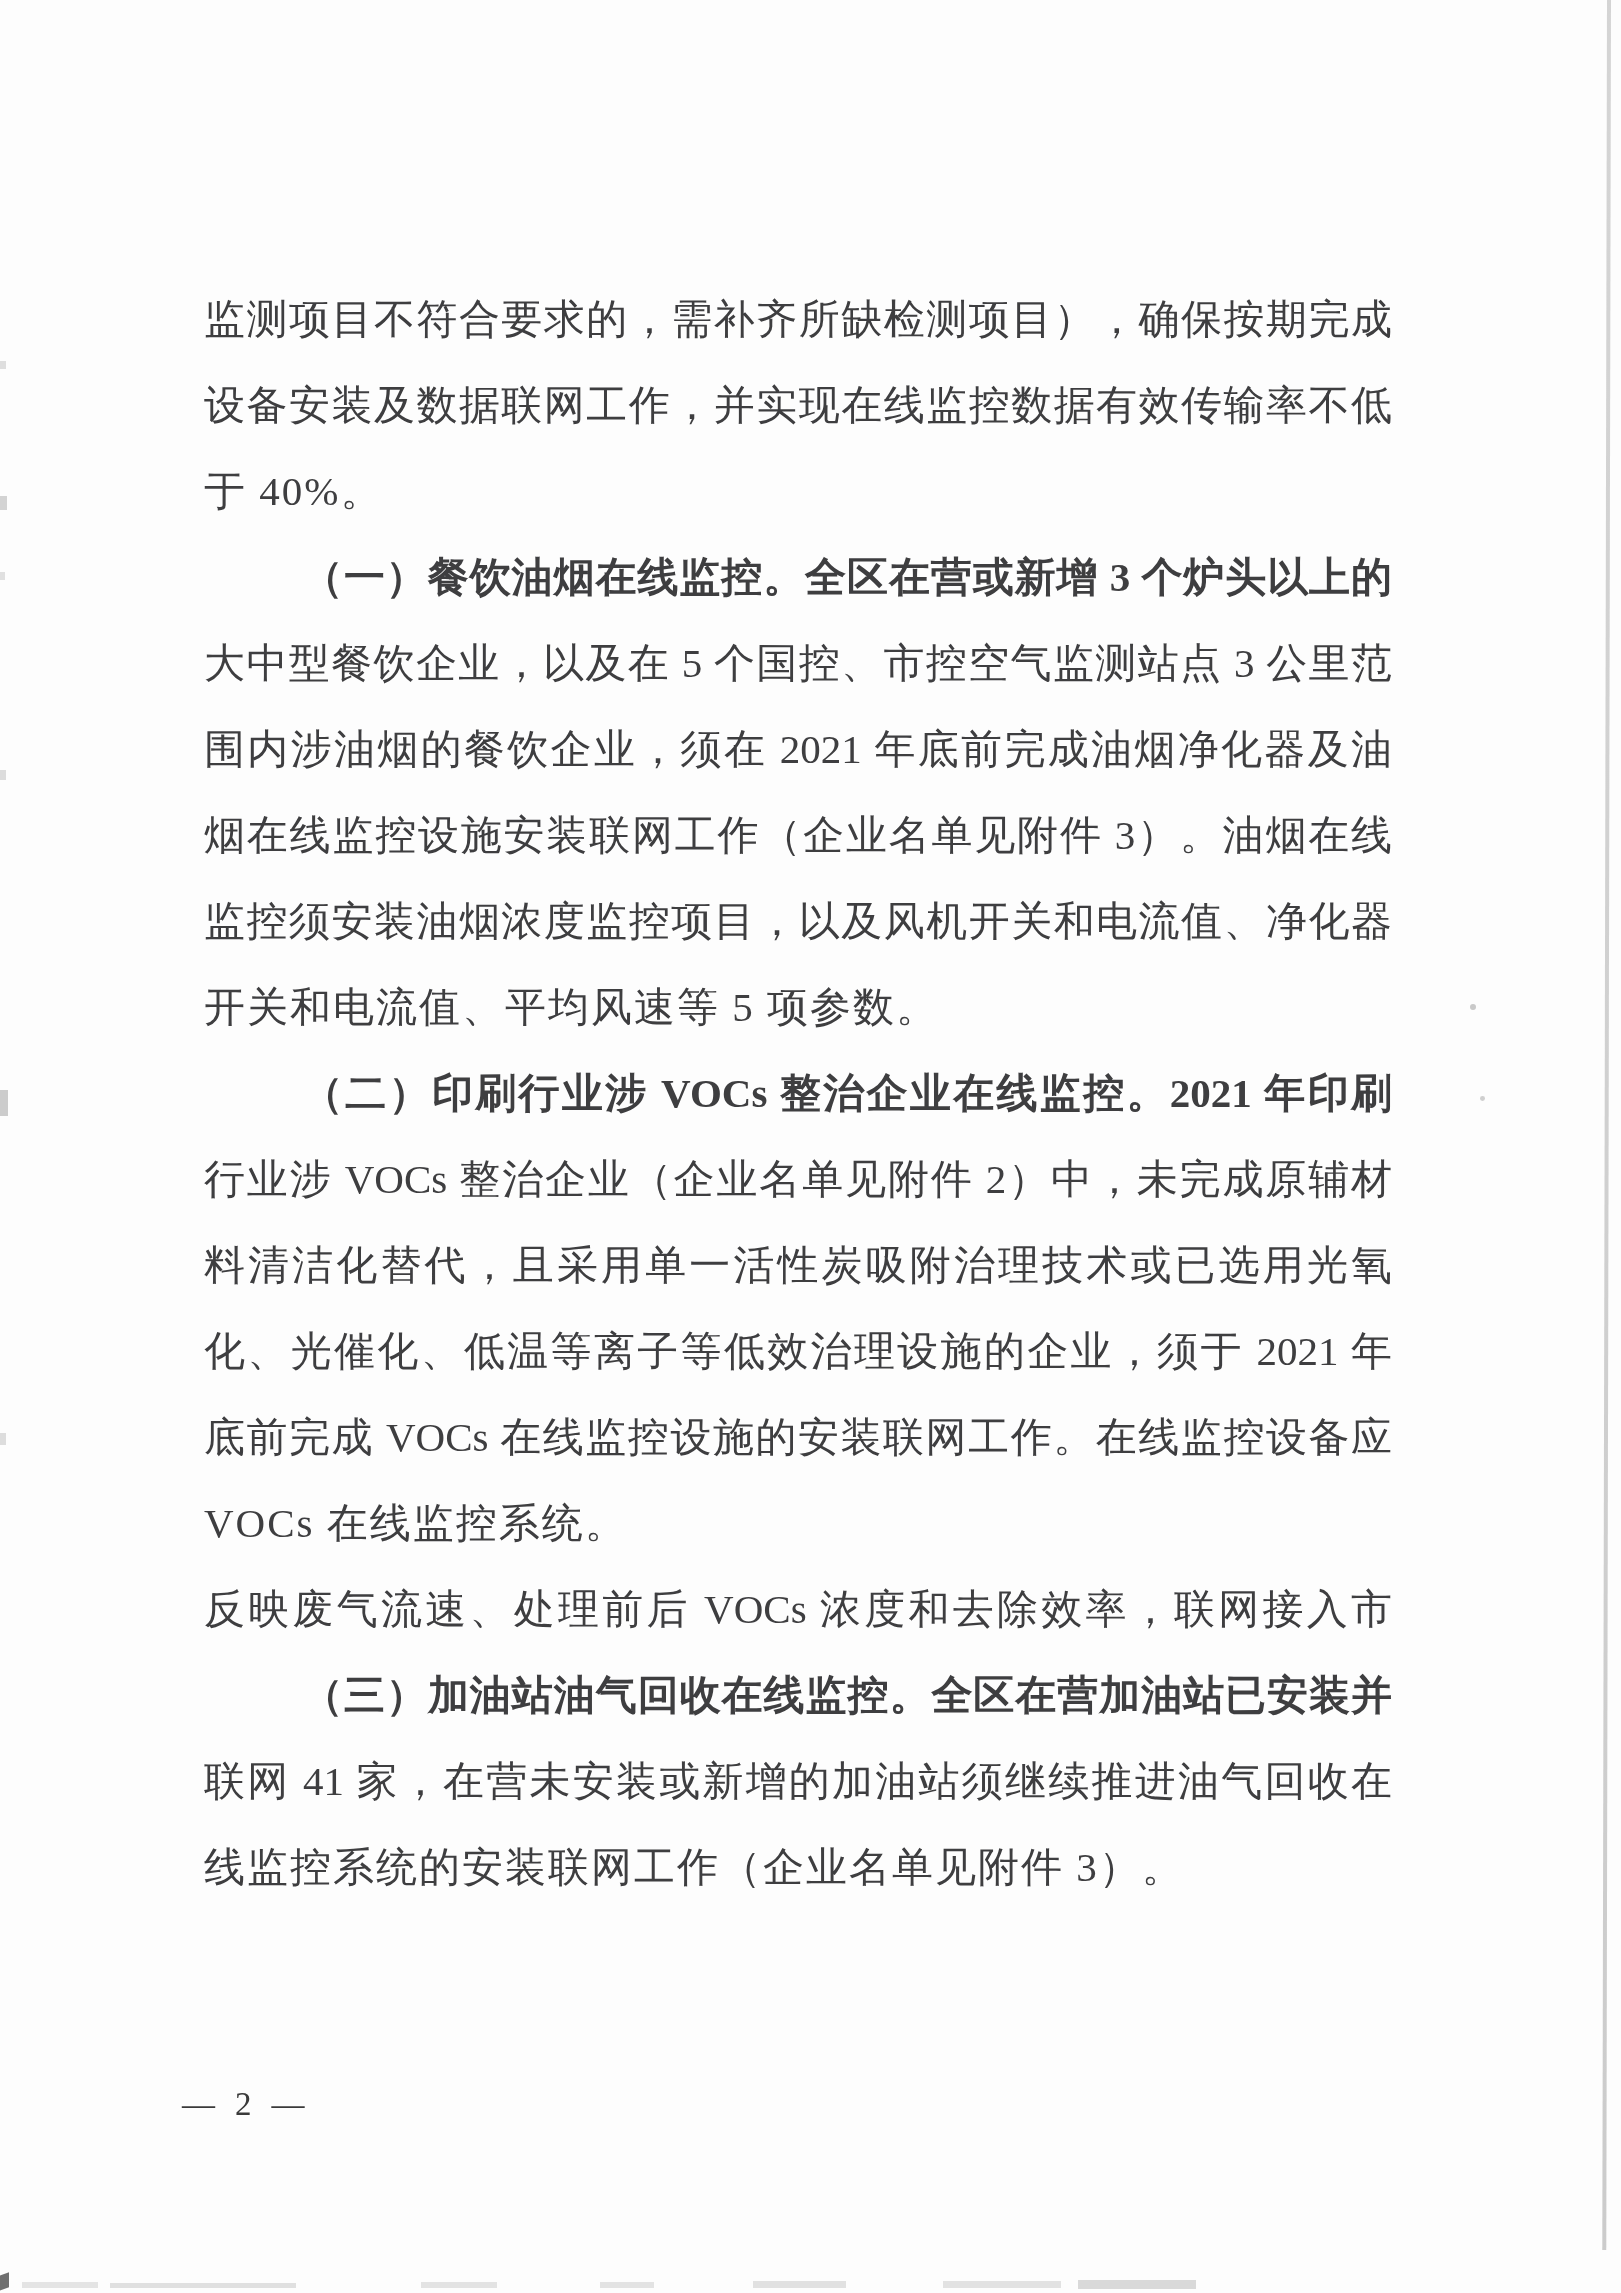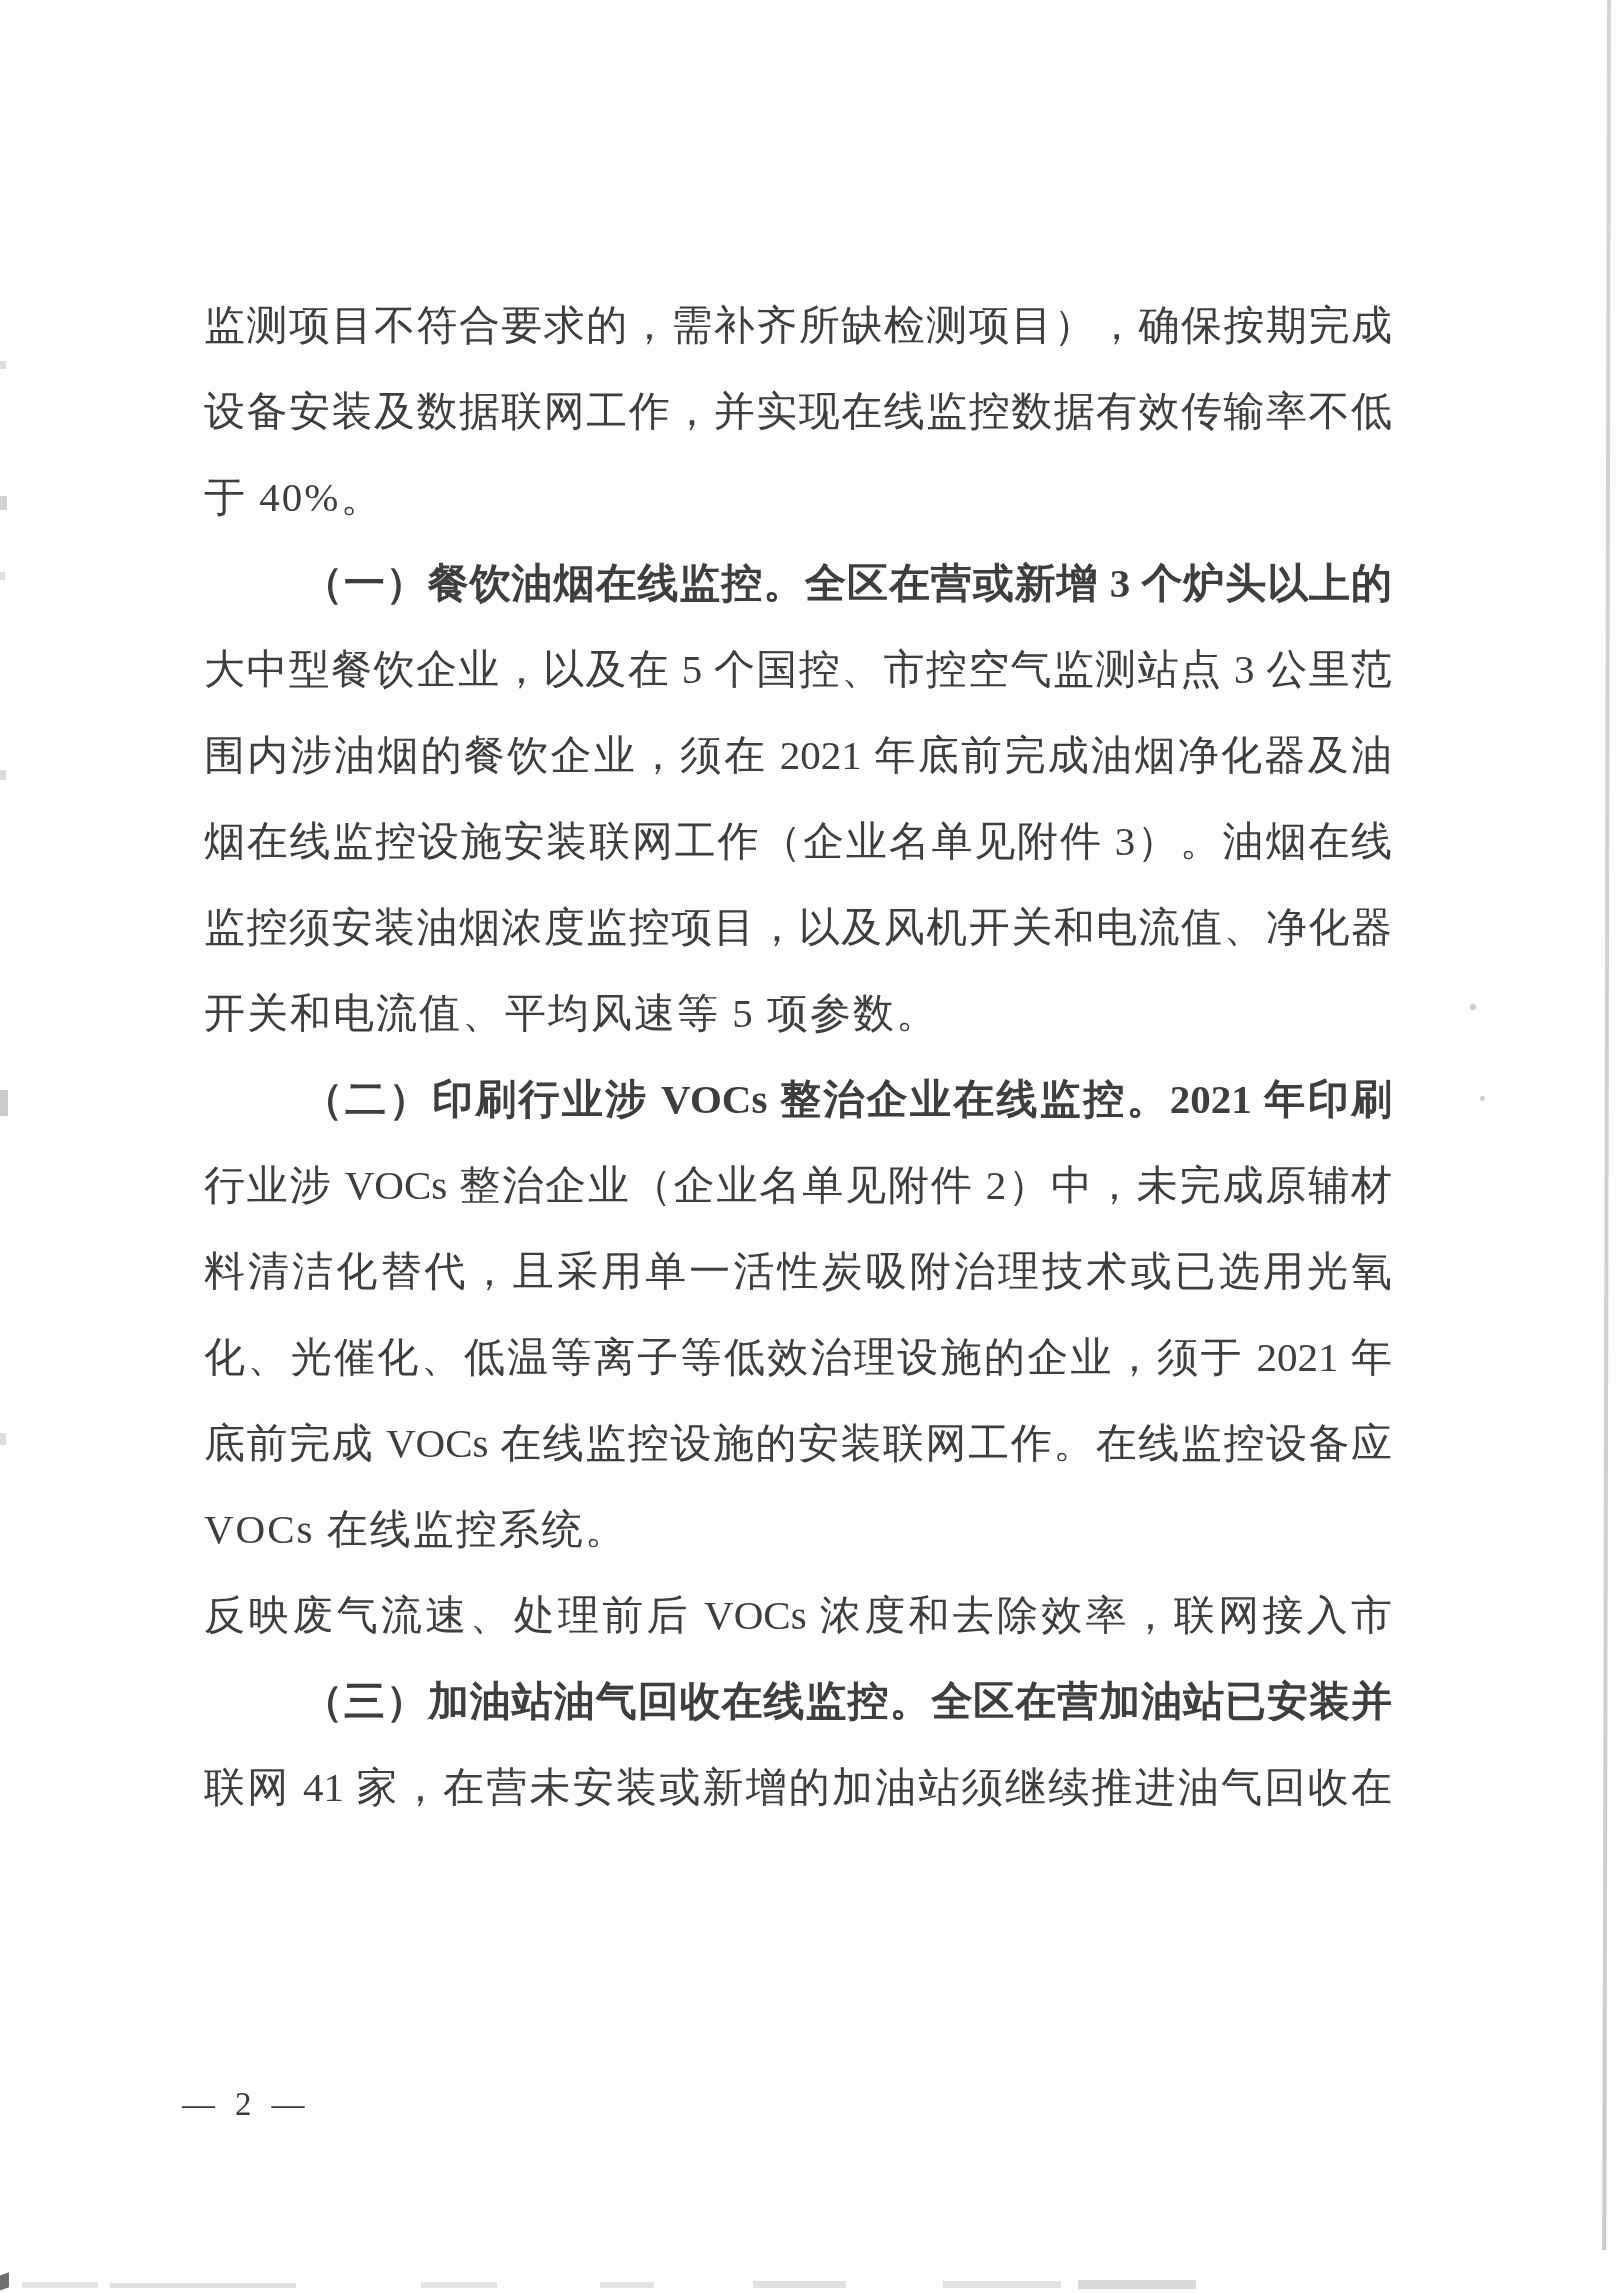--- a/index.html
+++ b/index.html
@@ -17,21 +17,21 @@
     position: absolute;
     left: 0; top: 0;
     width: 1621px; height: 2294px;
     background: #fdfdfd;
     overflow: hidden;
   }
   
   .text-block {
     position: absolute;
     left: 204px;
-    top: 282px;
+    top: 276px;
     width: 1188px;
     font-size: 41px;
     line-height: 86px;
     color: #3e3e40;
     font-weight: 400;
   }
   .line {
     text-align: justify;
     text-align-last: justify;
     height: 86px;
@@ -98,20 +98,21 @@
     <div class="line end">开关和电流值、平均风速等 5 项参数。</div>
     <div class="line indent">（二）印刷行业涉 VOCs 整治企业在线监控。2021 年印刷</div>
     <div class="line">行业涉 VOCs 整治企业（企业名单见附件 2）中，未完成原辅材</div>
     <div class="line">料清洁化替代，且采用单一活性炭吸附治理技术或已选用光氧</div>
     <div class="line">化、光催化、低温等离子等低效治理设施的企业，须于 2021 年</div>
     <div class="line">底前完成 VOCs 在线监控设施的安装联网工作。在线监控设备应</div>
     <div class="line end">VOCs 在线监控系统。</div>
     <div class="line">反映废气流速、处理前后 VOCs 浓度和去除效率，联网接入市</div>
     <div class="line indent">（三）加油站油气回收在线监控。全区在营加油站已安装并</div>
     <div class="line">联网 41 家，在营未安装或新增的加油站须继续推进油气回收在</div>
+    <div class="line end">线监控系统的安装联网工作（企业名单见附件 3）。</div>
   </div>
 
   <div class="footer">— 2 —</div>
 
   <div class="artifact edge-line"></div>
 
   <div class="artifact b1"></div>
   <div class="artifact b2"></div>
   <div class="artifact b3"></div>
   <div class="artifact b4"></div>

